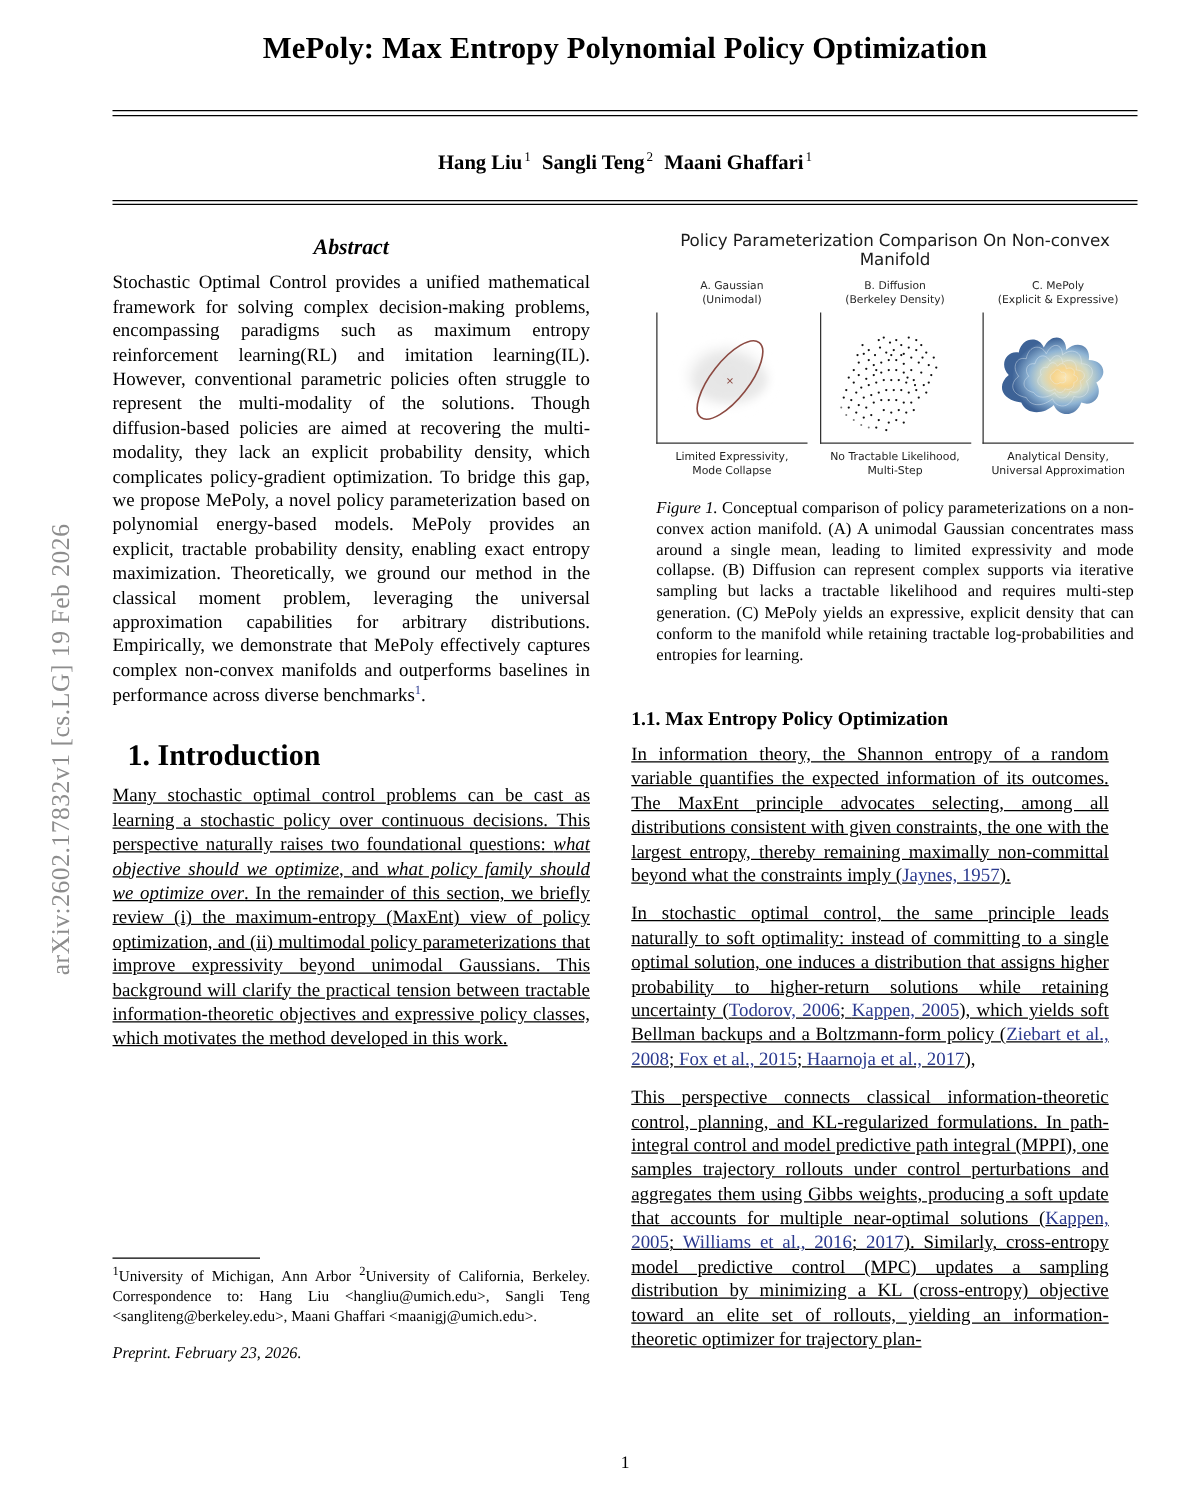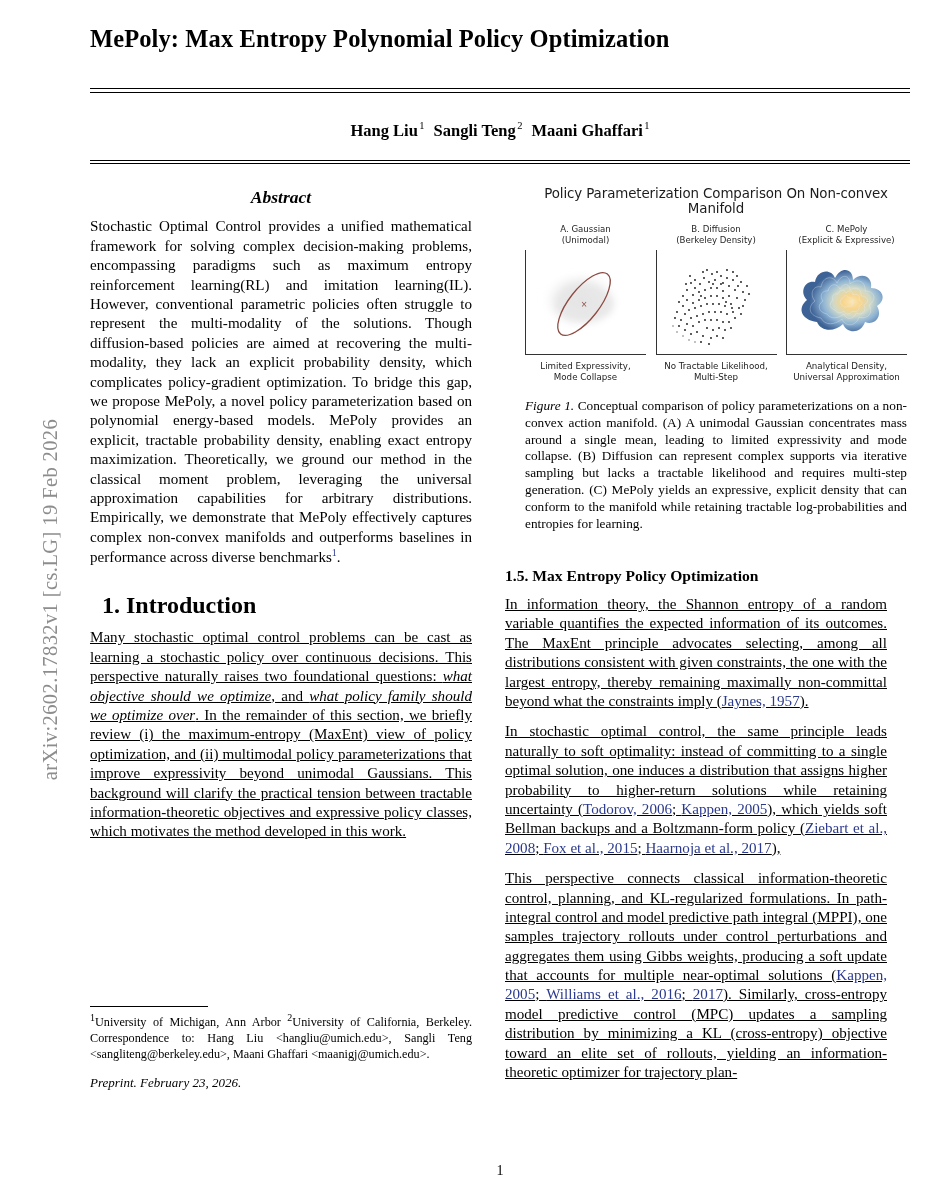--- a/index.html
+++ b/index.html
@@ -50,21 +50,21 @@
   
   .title-block {
     position: absolute;
     left: 32px;
     top: 24px;
     width: 820px;
   }
   .paper-title {
     font-size: 24.5px;
     font-weight: bold;
-    text-align: left;
+    text-align: center;
     letter-spacing: 0.1px;
     line-height: 1.2;
     font-family: Liberation Serif, serif;
   }
   .rule-top {
     position: absolute;
     left: 32px;
     top: 88px;
     width: 820px;
     height: 0;
@@ -503,21 +503,21 @@
           <span>Universal Approximation</span>
         </div>
       </div>
 
     </div>
 
     <div class="fig-caption"><span class="figlbl">Figure 1.</span><span> Conceptual comparison of policy parameterizations on a non-convex action manifold. (A) A unimodal Gaussian concentrates mass around a single mean, leading to limited expressivity and mode collapse. (B) Diffusion can represent complex supports via iterative sampling but lacks a tractable likelihood and requires multi-step generation. (C) MePoly yields an expressive, explicit density that can conform to the manifold while retaining tractable log-probabilities and entropies for learning.</span></div>
   </div>
 
   <div class="col col-right" style="top:566px;">
-    <div class="subsection-head">1.5. Max Entropy Policy Optimization</div>
+    <div class="subsection-head">1.1. Max Entropy Policy Optimization</div>
 
     <p class="para"><span>In information theory, the Shannon entropy of a random variable quantifies the expected information of its outcomes. The MaxEnt principle advocates selecting, among all distributions consistent with given constraints, the one with the largest entropy, thereby remaining maximally non-committal beyond what the constraints imply (</span><span class="cite">Jaynes, 1957</span><span>).</span></p>
 
     <p class="para"><span>In stochastic optimal control, the same principle leads naturally to soft optimality: instead of committing to a single optimal solution, one induces a distribution that assigns higher probability to higher-return solutions while retaining uncertainty (</span><span class="cite">Todorov, 2006</span><span>; </span><span class="cite">Kappen, 2005</span><span>), which yields soft Bellman backups and a Boltzmann-form policy (</span><span class="cite">Ziebart et al., 2008</span><span>; </span><span class="cite">Fox et al., 2015</span><span>; </span><span class="cite">Haarnoja et al., 2017</span><span>),</span></p>
 
     <p class="para"><span>This perspective connects classical information-theoretic control, planning, and KL-regularized formulations. In path-integral control and model predictive path integral (MPPI), one samples trajectory rollouts under control perturbations and aggregates them using Gibbs weights, producing a soft update that accounts for multiple near-optimal solutions (</span><span class="cite">Kappen, 2005</span><span>; </span><span class="cite">Williams et al., 2016</span><span>; </span><span class="cite">2017</span><span>). Similarly, cross-entropy model predictive control (MPC) updates a sampling distribution by minimizing a KL (cross-entropy) objective toward an elite set of rollouts, yielding an information-theoretic optimizer for trajectory plan-</span></p>
   </div>
 
   <div class="page-number">1</div>
 

